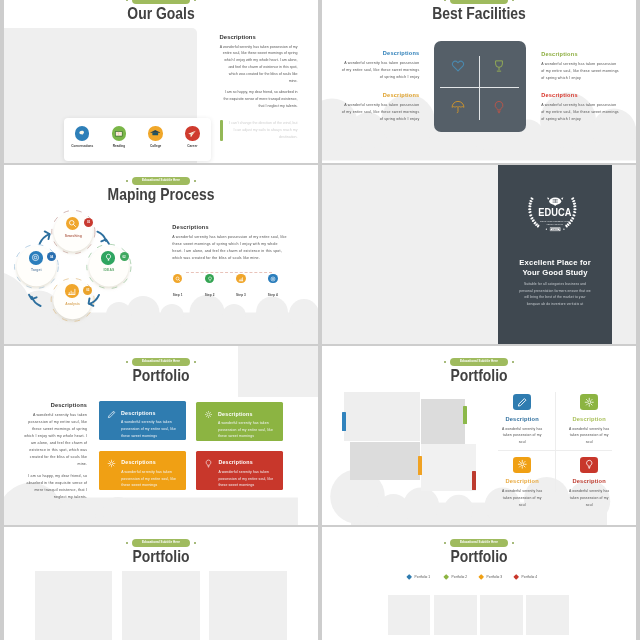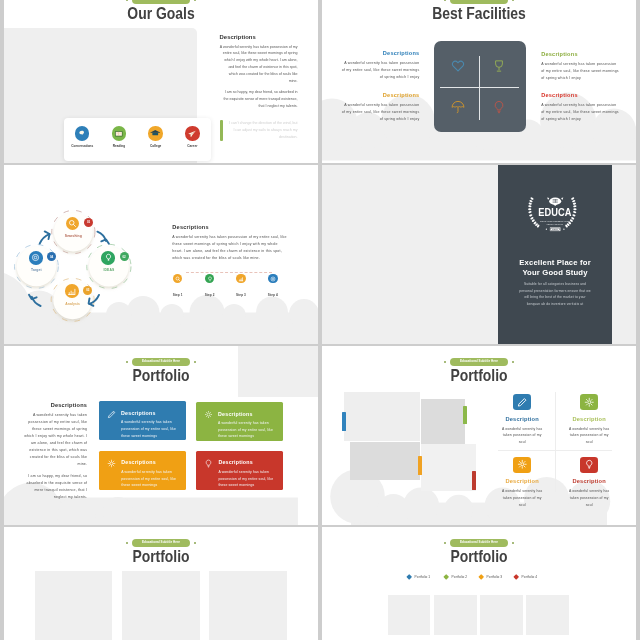--- a/index.html
+++ b/index.html
@@ -307,20 +307,28 @@
           <circle cx="35" cy="43.5" r="22"></circle>
           <circle cx="139" cy="43.5" r="16.5"></circle>
           <circle cx="115" cy="46" r="13"></circle>
           <circle cx="168" cy="47" r="12"></circle>
           <circle cx="203" cy="43.5" r="17.5"></circle>
           <circle cx="230" cy="47" r="12"></circle>
           <circle cx="268" cy="43.5" r="16"></circle>
           <circle cx="300" cy="45" r="15"></circle>
         </g>
       </svg>
+      <div class="hdr" style="top:12.05px">
+        <div class="badge-row">
+          <span class="dot"></span>
+          <span class="badge">Educational Subtitle Here</span>
+          <span class="dot"></span>
+        </div>
+        <div class="title">Maping Process</div>
+      </div>
 
       <svg class="s3-diagram" viewBox="0 0 160 130">
         <defs>
           <filter id="nshadow" x="-40%" y="-40%" width="180%" height="190%">
             <feDropShadow dx="0" dy="1.8" stdDeviation="1.5" flood-color="#c9c1a8" flood-opacity="0.5"></feDropShadow>
           </filter>
         </defs>
 
         <g fill="none" stroke-width=".8" stroke-linecap="butt" opacity=".75">
           <circle stroke="#b98b86" stroke-dasharray="5.6 7.4" cx="83.35" cy="46" r="21.6"></circle>

